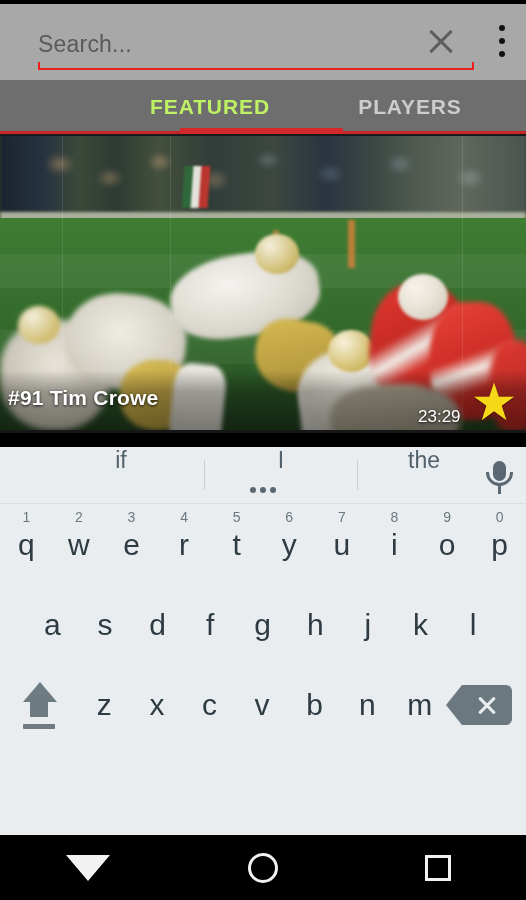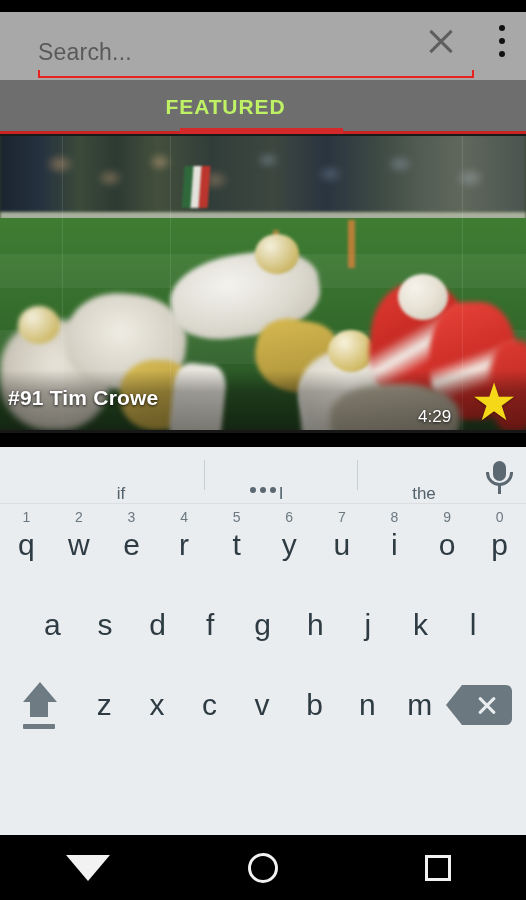--- a/index.html
+++ b/index.html
@@ -5,21 +5,21 @@
   * { box-sizing: border-box; margin: 0; padding: 0; }
   html, body {
     width: 526px; height: 900px;
     font-family: "Liberation Sans", sans-serif;
     background: #000; overflow: hidden;
   }
   .phone { position: relative; width: 526px; height: 900px; background:#000; }
 
   
   .searchbar {
-    position: absolute; left:0; top:12px; width:526px; height:80px;
+    position: absolute; left:0; top:4px; width:526px; height:80px;
     background:#a8a8a8; display:flex; align-items:center;
   }
   .search-field {
     position:relative; margin-left:38px; width:436px; height:58px;
     display:flex; align-items:center;
   }
   .search-placeholder {
     font-size:23px; color:#5a5a5a; letter-spacing:.2px;
   }
   .search-underline {
@@ -228,22 +228,22 @@
   
   .kb {
     position:absolute; left:0; top:447px; width:526px; height:388px;
     background:#e9edef;
   }
   .suggestions {
     position:relative; width:526px; height:57px; background:#e9edef;
     border-bottom:1px solid #dadee0; display:flex; align-items:center;
   }
   .sug {
-    flex:0 0 auto; text-align:center; font-size:17px; color:#52616b;
-    position:relative; display:flex; align-items:flex-end; justify-content:center; height:57px;
+    flex:0 0 auto; text-align:center; font-size:23px; color:#52616b;
+    position:relative; display:flex; align-items:flex-start; justify-content:center; height:57px;
   }
   .sug.s1 { width:166px; margin-left:38px; }
   .sug.s2 { width:152px; }
   .sug.s3 { width:132px; }
   .sug-div { width:1px; height:30px; background:#c8cfd3; }
   .sug-dots {
     position:absolute; left:250px; top:487px; width:26px; height:6px;
     display:flex; justify-content:space-between;
   }
   .sug-dots i { width:6px; height:6px; border-radius:50%; background:#5b6872; }
@@ -362,20 +362,23 @@
   <div class="clear-x"></div>
   <div class="overflow">
     <i></i>
       <i></i>
       <i></i>
   </div>
 
   <div class="tabs">
     <div class="tab featured">
       <span>FEATURED</span>
+    </div>
+    <div class="tab players">
+      <span>PLAYERS</span>
     </div>
   </div>
   <div class="tab-baseline"></div>
   <div class="tab-indicator"></div>
 
   <div class="video">
     <div class="vbg">
       <div class="crowd"></div>
       <div class="crowd2"></div>
       <div class="flag"></div>
@@ -402,21 +405,21 @@
       <div class="p-red3"></div>
       <div class="p-grey1"></div>
       <div class="seam" style="left:62px"></div>
       <div class="seam" style="left:170px"></div>
       <div class="seam" style="left:462px"></div>
     </div>
     <div class="caption"></div>
   </div>
   <div class="card-edge-top"></div>
   <div class="vid-title">#91 Tim Crowe</div>
-  <div class="vid-dur">4:29</div>
+  <div class="vid-dur">23:29</div>
   <div class="star">★</div>
   <div class="card-edge-bot"></div>
   <div class="black-gap"></div>
 
   <div class="kb">
     <div class="suggestions">
       <div class="sug s1">
         <span>if</span>
       </div>
       <div class="sug-div"></div>

